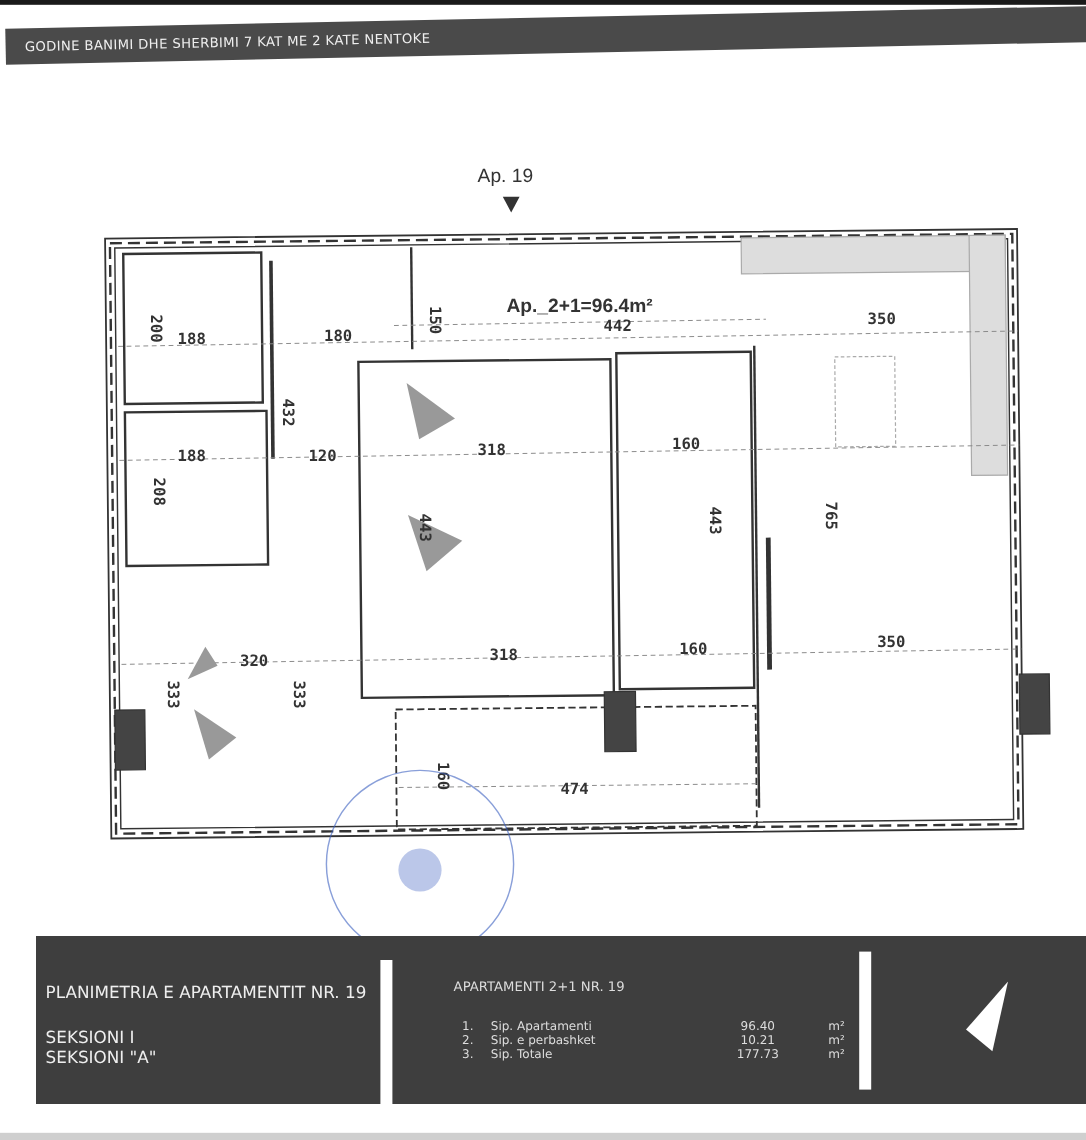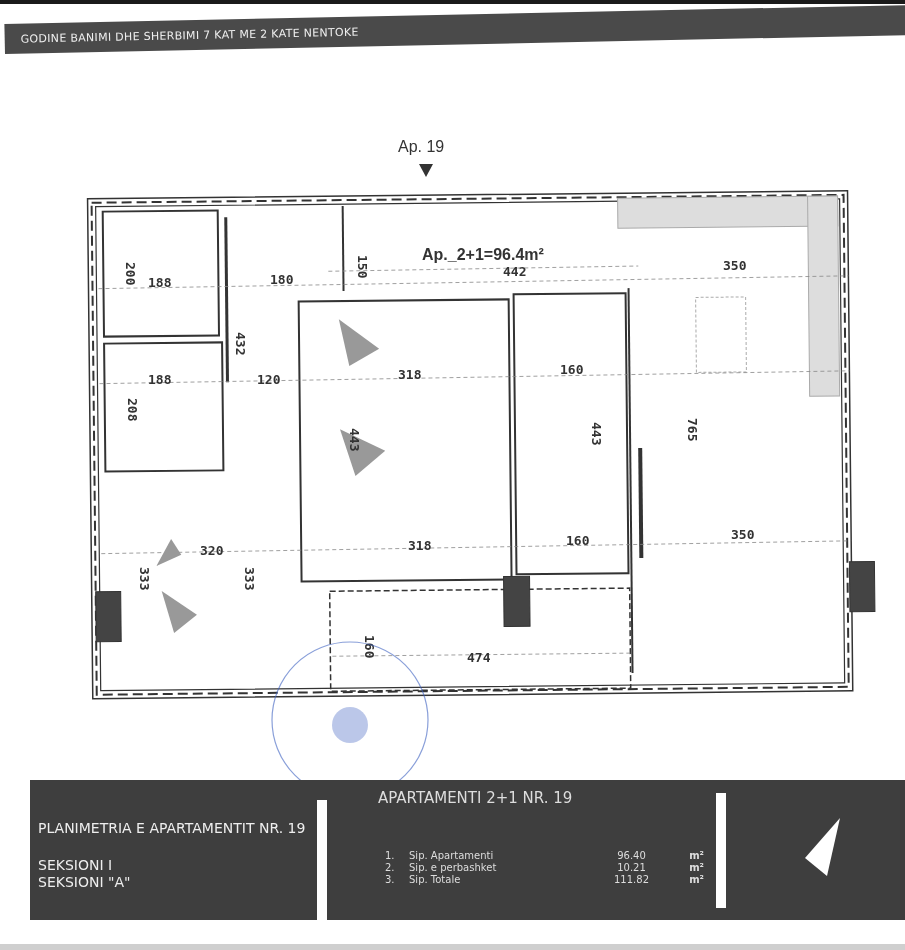--- a/index.html
+++ b/index.html
@@ -6,27 +6,27 @@
   body{width:905px;height:950px;position:relative;overflow:hidden;font-family:"Liberation Sans",sans-serif;color:#222;}
   .topline{position:absolute;left:0;top:0;width:905px;height:4px;background:#1a1a1a;}
   .banner{position:absolute;left:5px;top:24px;width:905px;height:30px;background:#4a4a4a;transform:rotate(-1.2deg);transform-origin:0 100%;}
   .banner span{position:absolute;left:16px;top:9px;color:#eee;font-size:11px;letter-spacing:0.3px;font-family:"DejaVu Sans",sans-serif;}
   .plan{position:absolute;left:0;top:0;width:905px;height:790px;}
   .dim{font-family:"DejaVu Sans Mono",monospace;font-size:13px;fill:#333;font-weight:bold;}
   .titleblock{position:absolute;left:30px;top:780px;width:875px;height:140px;background:#3e3e3e;}
   .tb-left{position:absolute;left:8px;top:40px;color:#eee;font-size:14px;line-height:17px;font-family:"DejaVu Sans",sans-serif;}
   .tb-title{display:block;margin-bottom:20px;}
   .tb-sep1{position:absolute;left:287px;top:20px;width:10px;height:120px;background:#fff;}
-  .tb-mid{position:absolute;left:348px;top:9px;color:#ddd;font-size:15px;font-family:"DejaVu Sans",sans-serif;}
+  .tb-mid{position:absolute;left:348px;top:36px;color:#ddd;font-size:11px;font-family:"DejaVu Sans",sans-serif;}
   .tb-rows{position:absolute;left:355px;top:70px;color:#ddd;font-size:10px;font-family:"DejaVu Sans",sans-serif;}
   .tb-row{display:flex;height:12px;line-height:12px;}
   .tb-row .n{width:24px;}
   .tb-row .l{width:180px;}
   .tb-row .v{width:85px;text-align:center;}
-  .tb-row .u{width:30px;text-align:right;font-weight:bold;}
+  .tb-row .u{width:30px;text-align:right;}
   .tb-sep2{position:absolute;left:686px;top:13px;width:10px;height:115px;background:#fff;}
   .north{position:absolute;left:770px;top:38px;}
   .bottomline{position:absolute;left:0;top:944px;width:905px;height:6px;background:#cfcfcf;}
 </style>
 </head>
 <body>
 
 <div class="topline"></div>
 
 <div class="banner">
@@ -130,21 +130,21 @@
     </div>
     <div class="tb-row">
       <span class="n">2.</span>
       <span class="l">Sip. e perbashket</span>
       <span class="v">10.21</span>
       <span class="u">m²</span>
     </div>
     <div class="tb-row">
       <span class="n">3.</span>
       <span class="l">Sip. Totale</span>
-      <span class="v">111.82</span>
+      <span class="v">177.73</span>
       <span class="u">m²</span>
     </div>
   </div>
   <div class="tb-sep2"></div>
   <svg class="north" width="60" height="70">
     <polygon points="40,0 5,40 27,58" fill="#fff"></polygon>
   </svg>
 </div>
 
 <div class="bottomline"></div>

